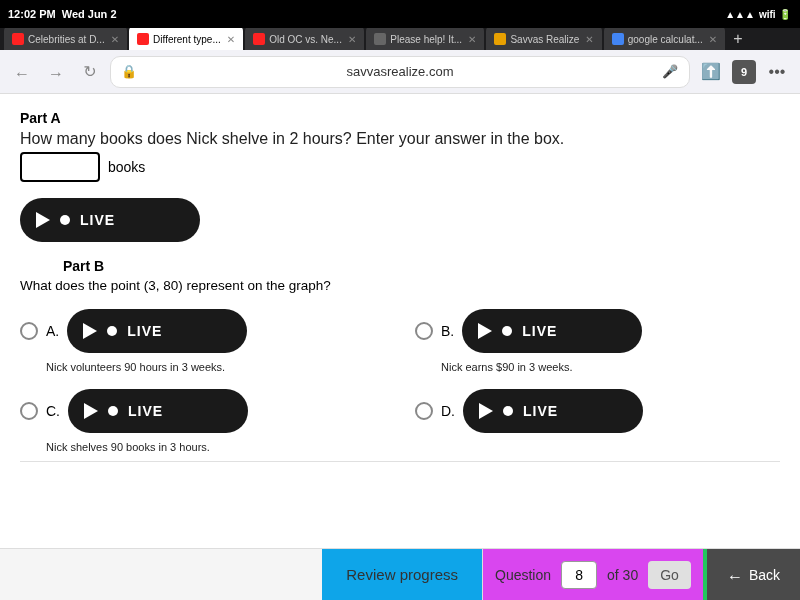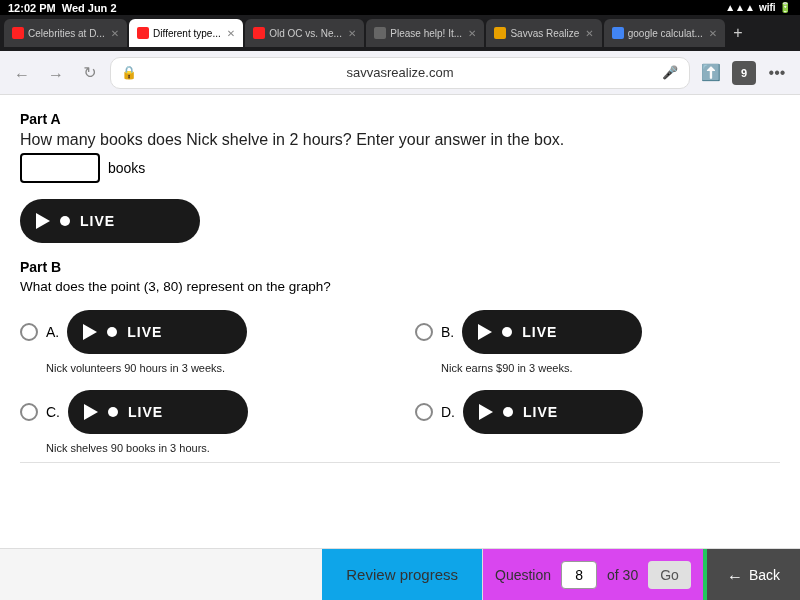--- a/index.html
+++ b/index.html
@@ -10,35 +10,35 @@
       width: 800px;
       height: 600px;
       overflow: hidden;
       position: relative;
     }
 
     
     .status-bar {
       background: #000;
       color: #fff;
-      height: 15px;
+      height: 28px;
       display: flex;
       align-items: center;
       justify-content: space-between;
       padding: 0 8px;
       font-size: 11px;
       font-weight: 600;
     }
     .status-bar-left { display: flex; align-items: center; gap: 6px; }
     .status-bar-right { display: flex; align-items: center; gap: 4px; font-size: 10px; }
 
     
     .tab-bar {
       background: #1c1c1e;
-      height: 36px;
+      height: 22px;
       display: flex;
       align-items: center;
       padding: 0 4px;
       gap: 2px;
       overflow: hidden;
     }
     .tab {
       background: #3a3a3c;
       color: #ccc;
       height: 28px;
@@ -209,21 +209,21 @@
     }
     .live-dot {
       width: 10px;
       height: 10px;
       background: #fff;
       border-radius: 50%;
       flex-shrink: 0;
     }
     .live-text { font-size: 14px; font-weight: 600; letter-spacing: 1px; }
 
-    .part-b-label { font-weight: bold; font-size: 14px; margin-bottom: 4px; }
+    .part-b-label { font-weight: bold; font-size: 14px; margin-bottom: 4px; margin-left: 43px; }
     .part-b-question { font-size: 13.5px; margin-bottom: 16px; }
 
     
     .mc-grid {
       display: grid;
       grid-template-columns: 1fr 1fr;
       gap: 16px 30px;
     }
     .mc-option {
       display: flex;

